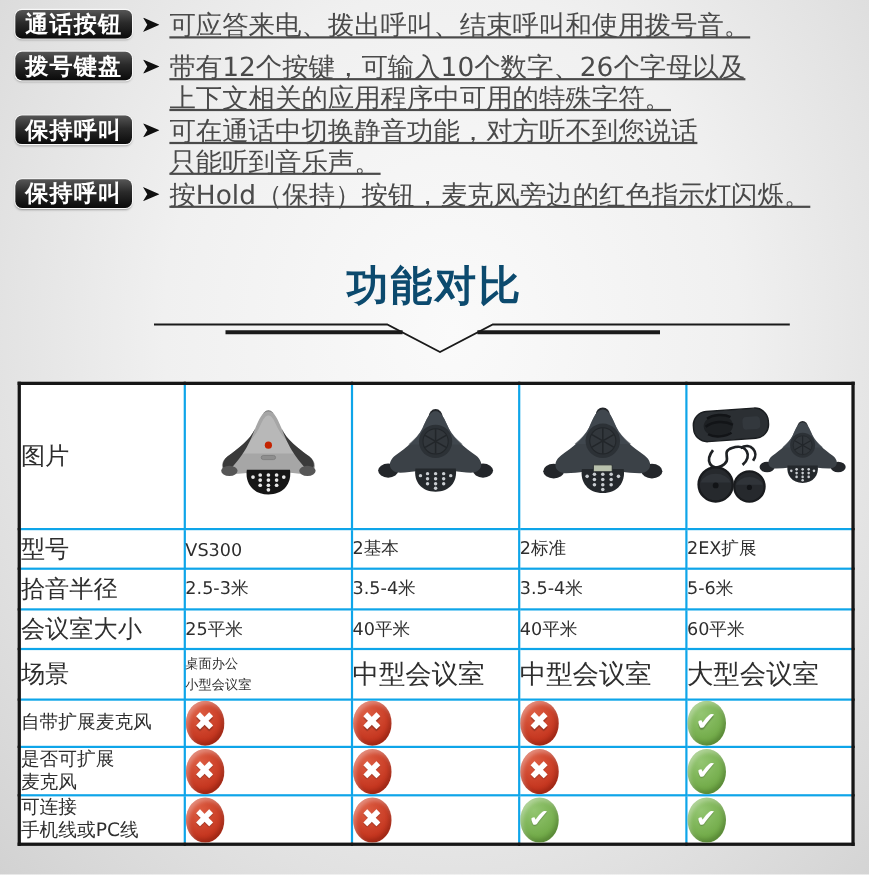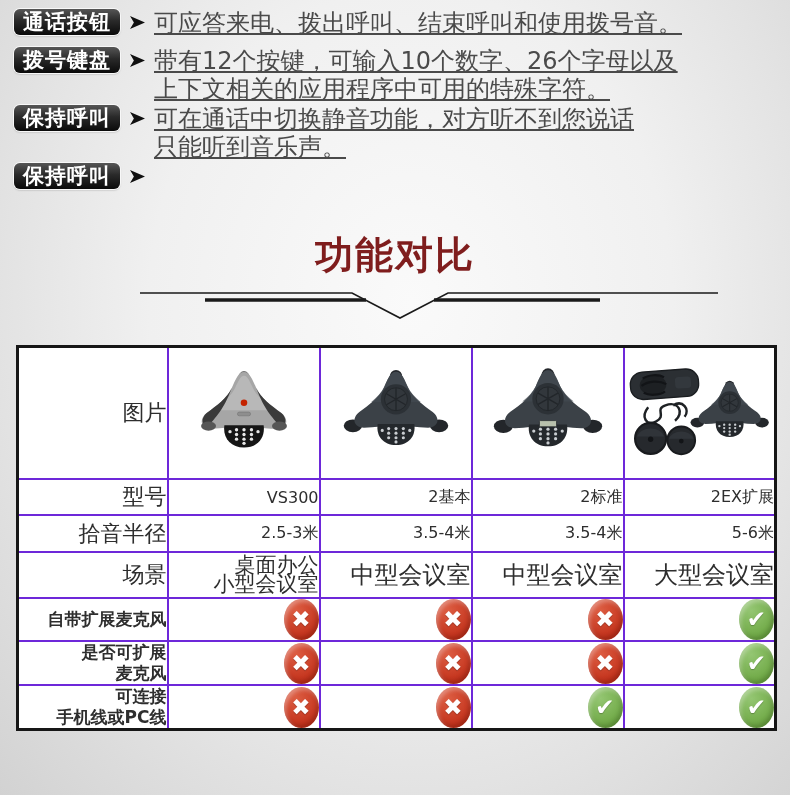--- a/index.html
+++ b/index.html
@@ -22,49 +22,49 @@
   .arrow{
     flex:0 0 auto;width:15px;height:13px;margin:7px 9px 0 10px;background:#101010;
     clip-path:polygon(0 0,100% 50%,0 100%,26% 50%);
   }
   .feature-desc{
     font-size:24px;color:#4a4a4a;line-height:28px;white-space:pre-line;margin-top:0;text-decoration:underline;
   }
   
   .title-wrap{margin-top:46px;text-align:center;}
   .section-title{
-    font-size:38px;font-weight:bold;color:#7f1d1d;letter-spacing:2px;line-height:46px;font-family:Liberation Mono, monospace;
+    font-size:38px;font-weight:bold;color:#0c4a6e;letter-spacing:2px;line-height:46px;
   }
   .divider{display:block;margin:4px auto 0 auto;}
   
   table.cmp{
     border-collapse:collapse;table-layout:fixed;
     margin:22px 0 0 16px;width:759px;background:#fff;
     border:3px solid #161616;
   }
   table.cmp td{
-    border:2px solid #6d28d9;text-align:right;vertical-align:middle;
+    border:2px solid #0ea5e9;text-align:left;vertical-align:middle;
     padding:0;color:#2e2e2e;white-space:pre-line;
   }
   col.c-label{width:150px;}
   col.c-prod{width:152px;}
   .h-img{height:100px;}
   .h-model{height:36px;}
   .h-pick{height:37px;}
   .h-room{height:36px;}
   .h-scene{height:46px;}
   .h-disp{height:40px;}
   .h-mic1{height:41px;}
   .h-mic2{height:34px;}
   .h-line{height:43px;}
   td.lbl{font-size:22px;color:#242424;}
-  td.lbl.sm{font-size:17px;line-height:21px;font-weight:bold;}
+  td.lbl.sm{font-size:17px;line-height:21px;}
   td.val{font-size:16px;color:#333;}
   td.val.scene{font-size:24px;}
-  td.val.scene.sm{font-size:21px;line-height:19px;}
+  td.val.scene.sm{font-size:12px;line-height:19px;}
   .img-cell svg{display:block;margin:0 auto;}
   
   .mark{
     display:inline-flex;align-items:center;justify-content:center;
     width:35px;height:41px;border-radius:50%;
     color:#fff;font-size:23px;font-weight:bold;line-height:1;
     text-shadow:0 1px 1px rgba(0,0,0,.25);
     box-shadow:inset 2px 3px 4px rgba(255,255,255,.35), inset -2px -3px 4px rgba(0,0,0,.18);
   }
   .mark-cross{background-color:#c93a22;background-image:radial-gradient(circle at 35% 28%,#dd5d42,#c1301a 75%);}
@@ -155,20 +155,21 @@
   </div>
   <div class="feature gap-sm">
     <span class="badge">保持呼叫</span>
     <span class="arrow"></span>
     <span class="feature-desc">可在通话中切换静音功能，对方听不到您说话
 只能听到音乐声。</span>
   </div>
   <div class="feature">
     <span class="badge">保持呼叫</span>
     <span class="arrow"></span>
+    <span class="feature-desc">按Hold（保持）按钮，麦克风旁边的红色指示灯闪烁。</span>
   </div>
 </div>
 
 <div class="title-wrap">
   <div class="section-title">功能对比</div>
   <svg class="divider" width="790" height="38" viewBox="0 0 790 38">
     <polyline points="140,8 352,8 400,33 448,8 718,8" fill="none" stroke="#1a1a1a" stroke-width="1.6"></polyline>
     <line x1="205" y1="15" x2="366" y2="15" stroke="#1a1a1a" stroke-width="3.6"></line>
     <line x1="434" y1="15" x2="600" y2="15" stroke="#1a1a1a" stroke-width="3.6"></line>
   </svg>
@@ -221,20 +222,27 @@
     </tr>
 
     <tr class="h-pick">
       <td class="lbl">拾音半径</td>
       <td class="val">2.5-3米</td>
       <td class="val">3.5-4米</td>
       <td class="val">3.5-4米</td>
       <td class="val">5-6米</td>
     </tr>
 
+    <tr class="h-room">
+      <td class="lbl">会议室大小</td>
+      <td class="val">25平米</td>
+      <td class="val">40平米</td>
+      <td class="val">40平米</td>
+      <td class="val">60平米</td>
+    </tr>
 
     <tr class="h-scene">
       <td class="lbl">场景</td>
       <td class="val scene sm">桌面办公
 小型会议室</td>
       <td class="val scene">中型会议室</td>
       <td class="val scene">中型会议室</td>
       <td class="val scene">大型会议室</td>
     </tr>
 

